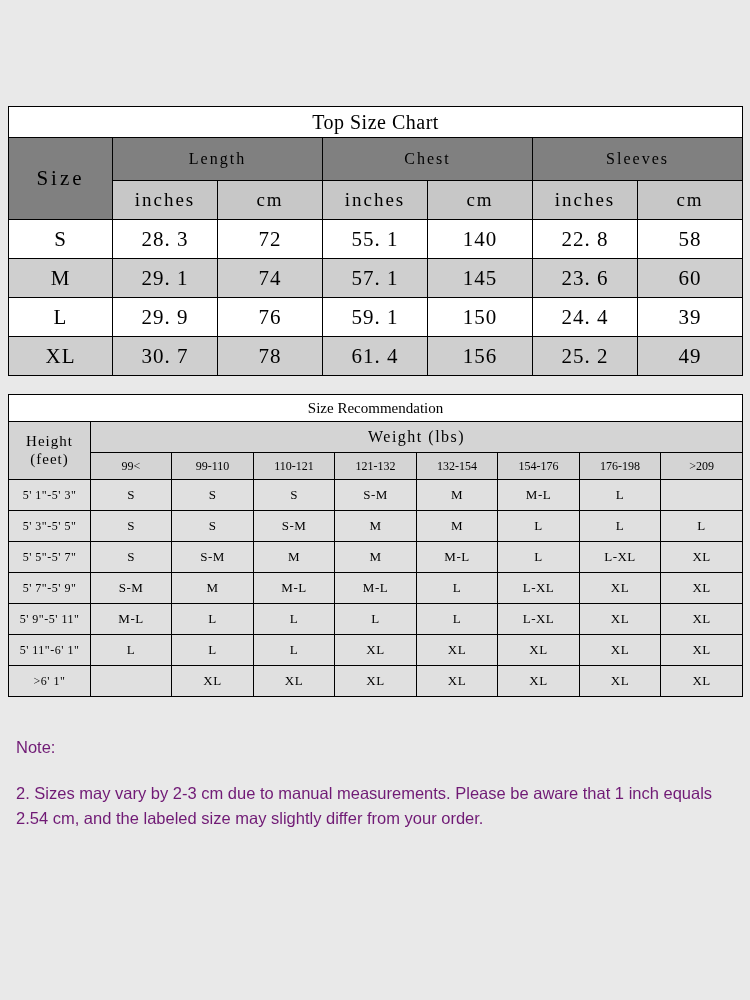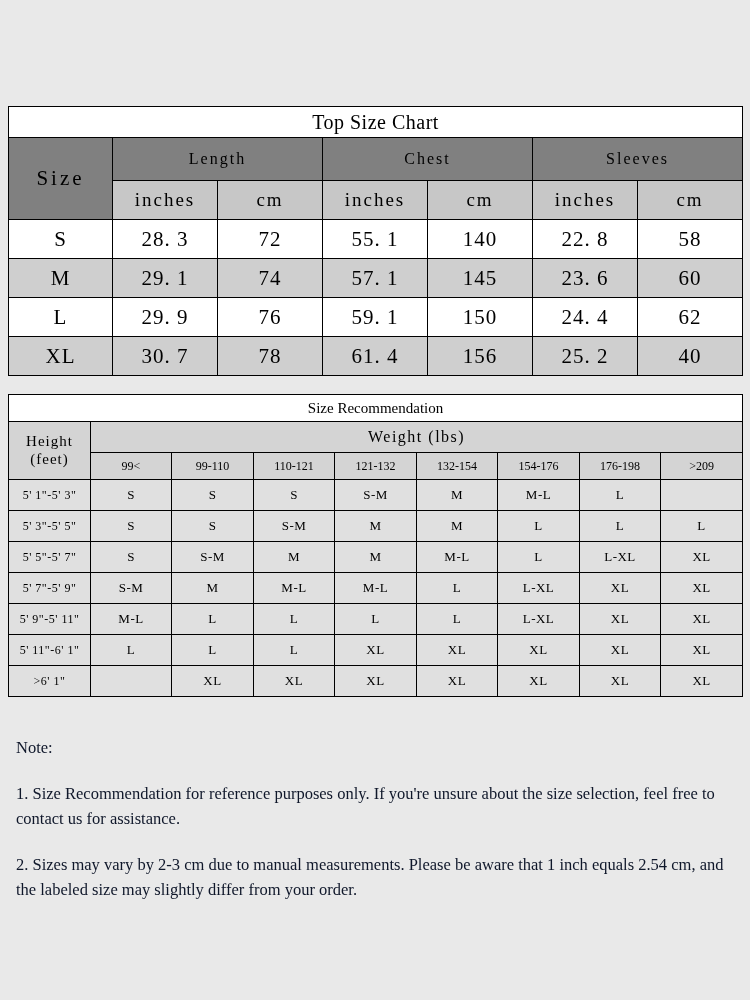--- a/index.html
+++ b/index.html
@@ -125,23 +125,23 @@
   .rec-row td.rowlabel {
     font-size: 12px;
     background: #e0e0e0;
   }
 
   
   .notes {
     margin-top: 38px;
     padding-left: 8px;
     padding-right: 14px;
-    font-family: Liberation Serif, serif;
+    font-family: Liberation Sans, sans-serif;
     font-size: 16.5px;
-    color: #0f172a;
+    color: #701a75;
     line-height: 1.55;
   }
   .notes p { margin: 0 0 20px 0; }
   .notes p:last-child { margin-bottom: 12px; }
 </style>
 </head>
 <body>
 
 <div class="page">
 
@@ -193,30 +193,30 @@
           <td>23. 6</td>
           <td>60</td>
         </tr>
         <tr class="data-row odd">
           <td>L</td>
           <td>29. 9</td>
           <td>76</td>
           <td>59. 1</td>
           <td>150</td>
           <td>24. 4</td>
-          <td>62</td>
+          <td>39</td>
         </tr>
         <tr class="data-row even">
           <td>XL</td>
           <td>30. 7</td>
           <td>78</td>
           <td>61. 4</td>
           <td>156</td>
           <td>25. 2</td>
-          <td>40</td>
+          <td>49</td>
         </tr>
       </tbody>
     </table>
   </div>
 
   <div class="rec-wrap">
     <table class="rec">
       <colgroup>
         <col style="width:82px">
         <col style="width:81px">
@@ -326,17 +326,16 @@
           <td>XL</td>
           <td>XL</td>
           <td>XL</td>
         </tr>
       </tbody>
     </table>
   </div>
 
   <div class="notes">
     <p>Note:</p>
-    <p>1. Size Recommendation for reference purposes only. If you're unsure about the size selection, feel free to contact us for assistance.</p>
     <p>2. Sizes may vary by 2-3 cm due to manual measurements. Please be aware that 1 inch equals 2.54 cm, and the labeled size may slightly differ from your order.</p>
   </div>
 
 </div>
 
 </body></html>

